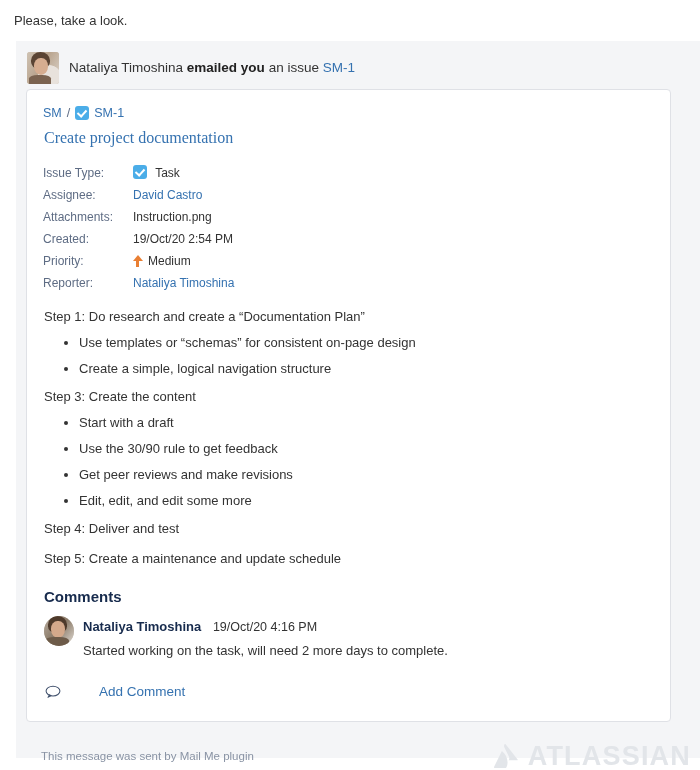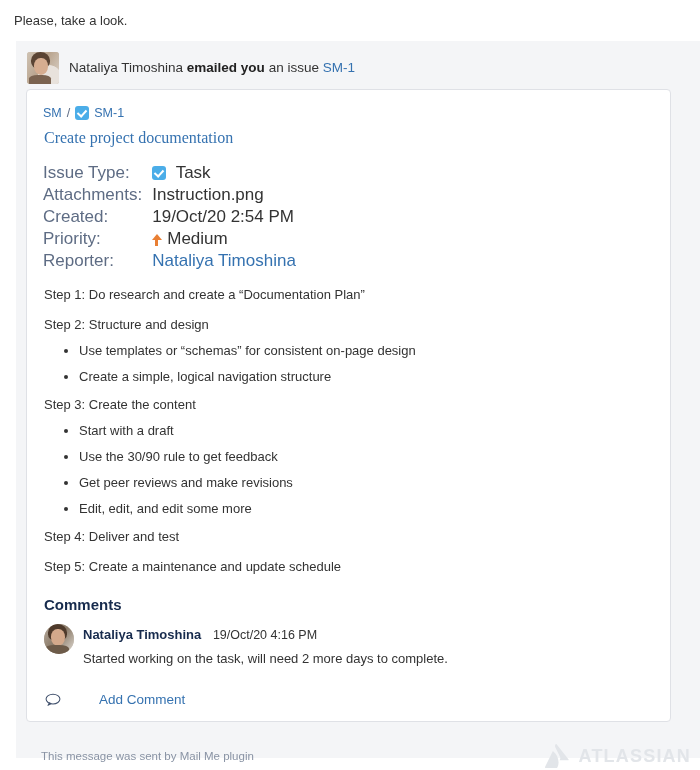--- a/index.html
+++ b/index.html
@@ -133,21 +133,21 @@
     font-weight: normal;
     margin: 0 0 12px 1px;
     line-height: 24px;
     font-family: Liberation Serif, serif;
   }
 
   
   .fields { border-collapse: collapse; margin-bottom: 14px; }
   .fields td {
     padding: 2px 0;
-    font-size: 17px;
+    font-size: 12px;
     line-height: 18px;
     vertical-align: top;
   }
   .fields td.label {
     color: #5e6c84;
     padding-right: 10px;
     white-space: nowrap;
     width: 80px;
   }
   .fields td.value { color: #333333; }
@@ -288,21 +288,21 @@
     color: #8993a4;
     margin-left: 15px;
   }
   .atlassian-logo {
     display: flex;
     align-items: center;
     margin-right: 0px;
   }
   .atlassian-mark { margin-right: 9px; }
   .atlassian-word {
-    font-size: 18px;
+    font-size: 27px;
     font-weight: bold;
     letter-spacing: 1.2px;
     color: #e2e5e9;
     line-height: 26px;
   }
 </style>
 </head>
 <body>
 
 <div class="intro">Please, take a look.</div>
@@ -338,20 +338,26 @@
     <table class="fields">
       <tbody>
         <tr>
           <td class="label">Issue Type:</td>
           <td class="value">
             <span class="task-icon" style="vertical-align:-2px;margin-right:5px;"></span>
             <span>Task</span>
           </td>
         </tr>
         <tr>
+          <td class="label">Assignee:</td>
+          <td class="value">
+            <a class="link" href="#">David Castro</a>
+          </td>
+        </tr>
+        <tr>
           <td class="label">Attachments:</td>
           <td class="value">Instruction.png</td>
         </tr>
         <tr>
           <td class="label">Created:</td>
           <td class="value">19/Oct/20 2:54 PM</td>
         </tr>
         <tr>
           <td class="label">Priority:</td>
           <td class="value">
@@ -362,21 +368,20 @@
           <td class="label">Reporter:</td>
           <td class="value">
             <a class="link" href="#">Nataliya Timoshina</a>
           </td>
         </tr>
       </tbody>
     </table>
 
     <div>
       <p class="step">Step 1: Do research and create a “Documentation Plan”</p>
-      <p class="step">Step 2: Structure and design</p>
       <ul class="bullets">
         <li>Use templates or “schemas” for consistent on-page design</li>
         <li>Create a simple, logical navigation structure</li>
       </ul>
       <p class="step">Step 3: Create the content</p>
       <ul class="bullets">
         <li>Start with a draft</li>
         <li>Use the 30/90 rule to get feedback</li>
         <li>Get peer reviews and make revisions</li>
         <li>Edit, edit, and edit some more</li>

